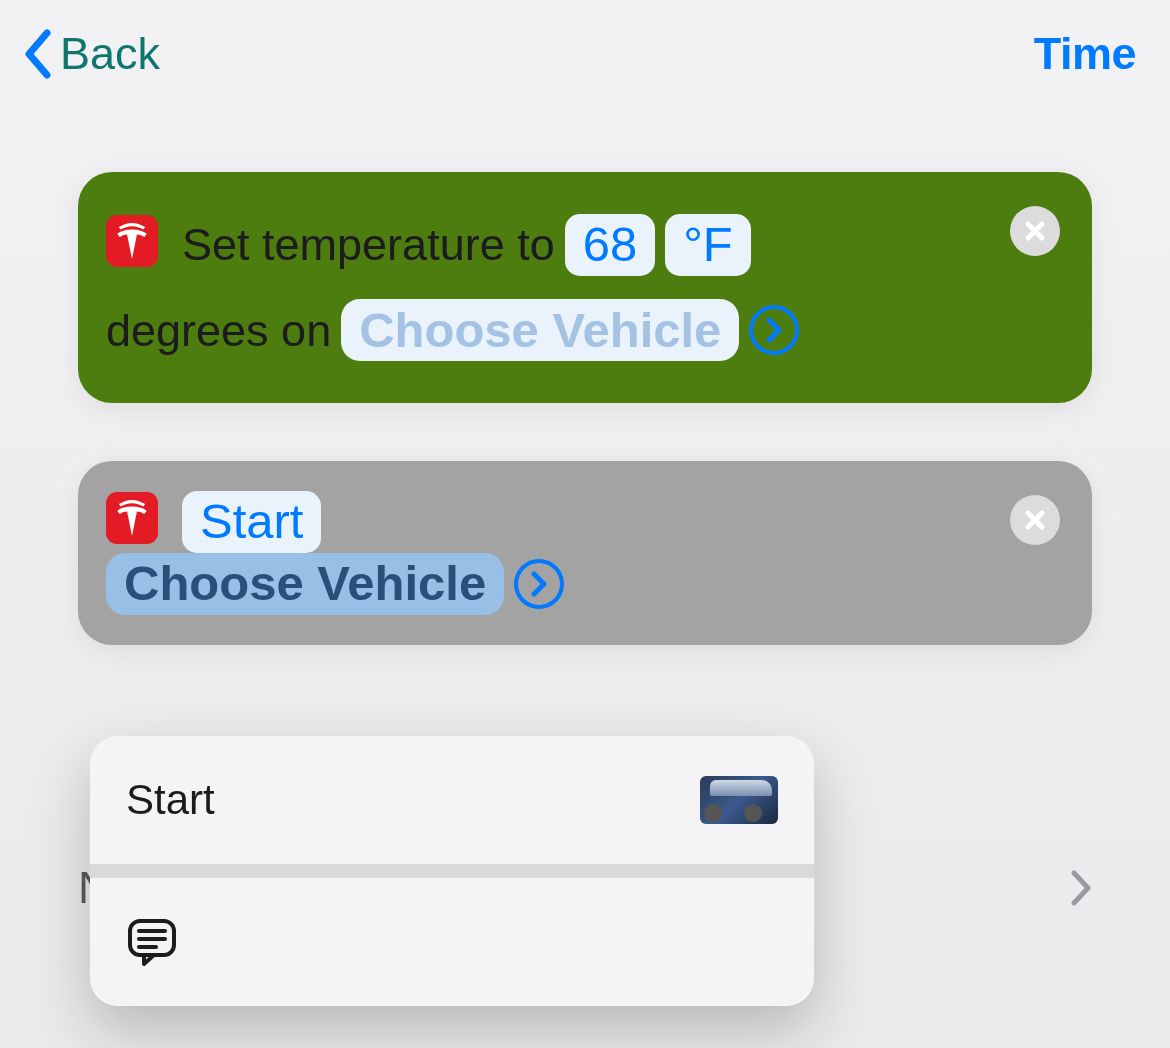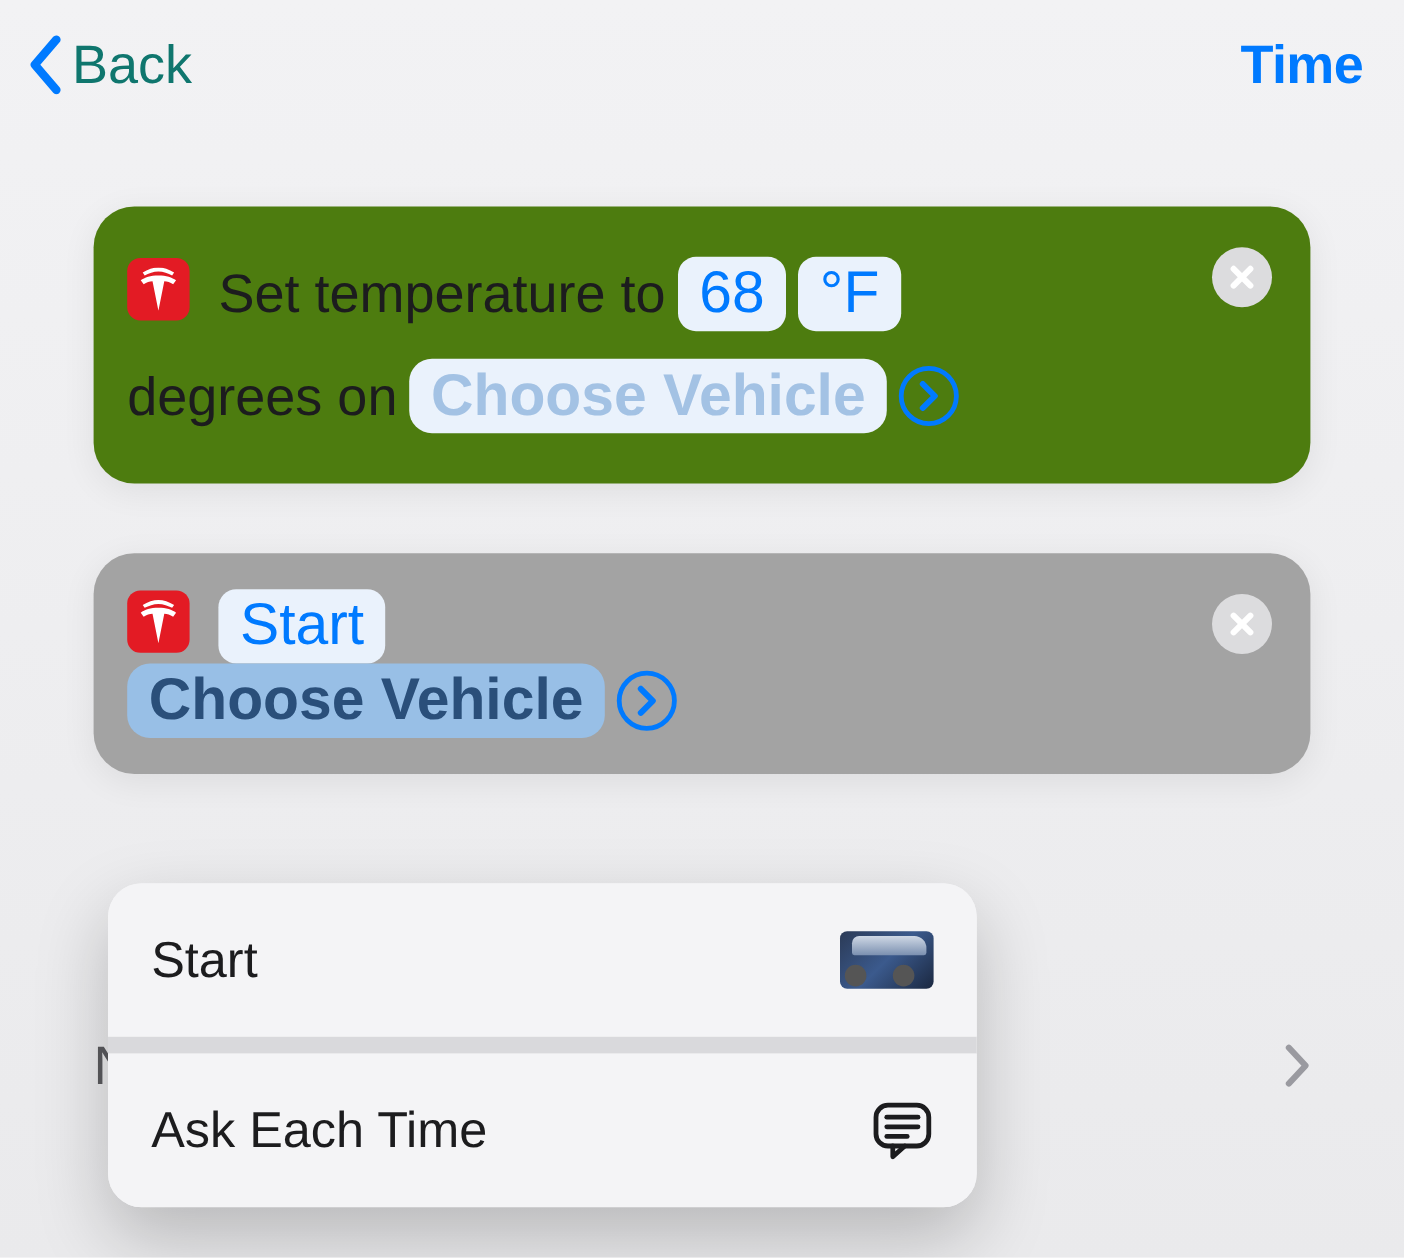--- a/index.html
+++ b/index.html
@@ -271,21 +271,20 @@
   </div>
 </div>
 
 <div class="popover">
   <div class="popover-item">
     <span>Start</span>
     <span class="car-thumb"></span>
   </div>
   <div class="popover-sep"></div>
   <div class="popover-item">
-    <span>Ask Each Time</span>
     <svg width="52" height="50" viewBox="0 0 52 50">
       <rect x="4" y="4" width="44" height="34" rx="10" ry="10" fill="none" stroke="#1c1c1e" stroke-width="4"></rect>
       <line x1="13" y1="14" x2="39" y2="14" stroke="#1c1c1e" stroke-width="4" stroke-linecap="round"></line>
       <line x1="13" y1="22" x2="39" y2="22" stroke="#1c1c1e" stroke-width="4" stroke-linecap="round"></line>
       <line x1="13" y1="30" x2="30" y2="30" stroke="#1c1c1e" stroke-width="4" stroke-linecap="round"></line>
       <path d="M18 38 L18 47 L28 38" fill="none" stroke="#1c1c1e" stroke-width="4" stroke-linejoin="round" stroke-linecap="round"></path>
     </svg>
   </div>
 </div>
 

